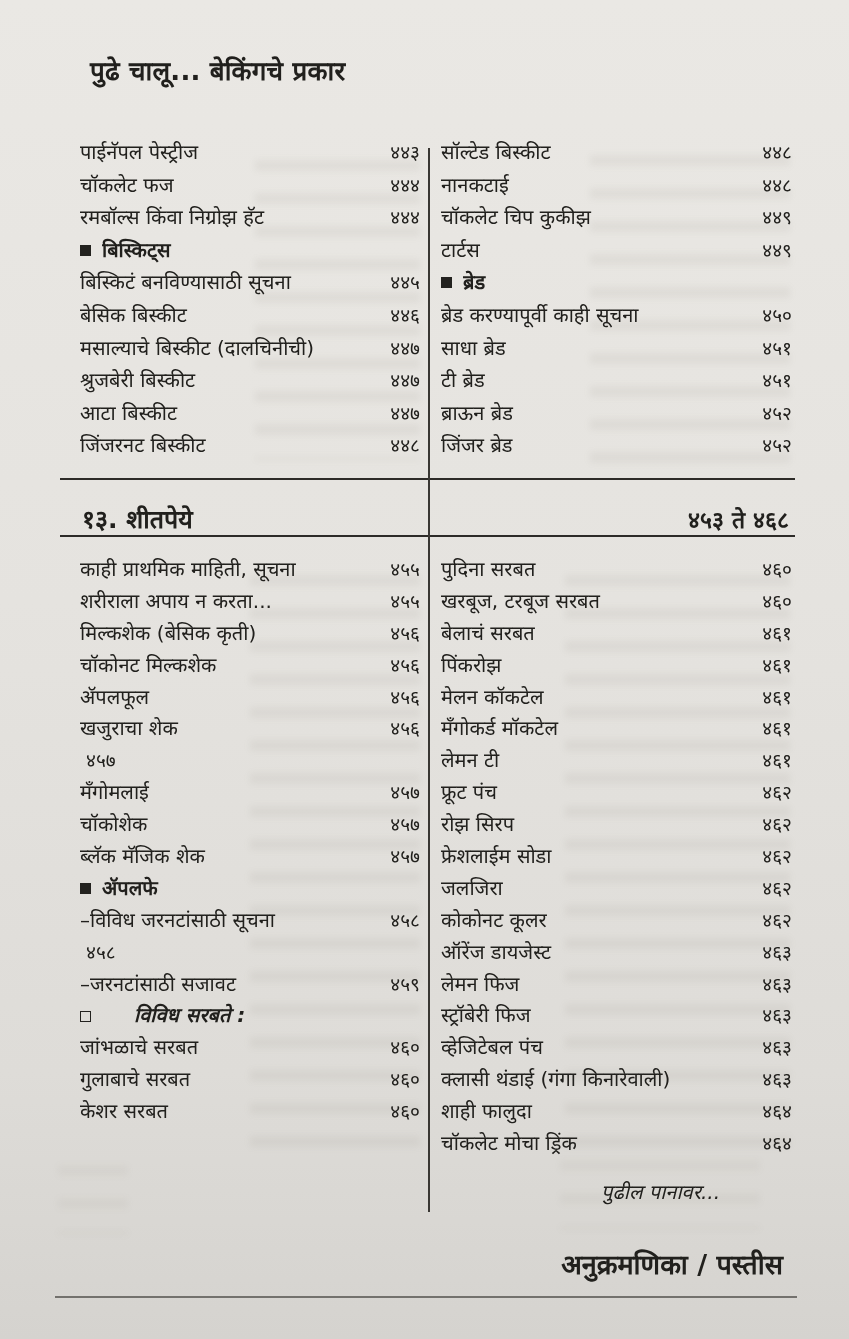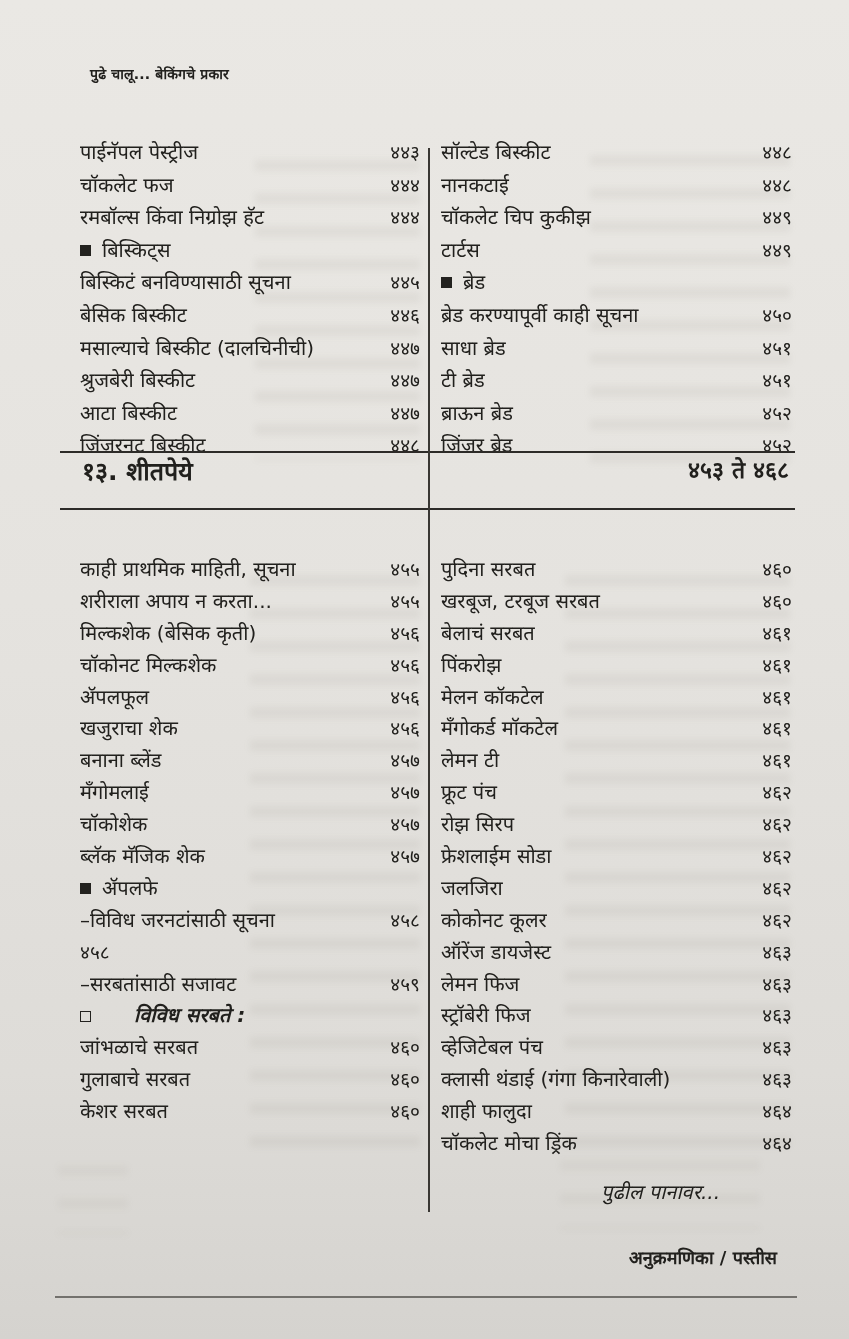--- a/index.html
+++ b/index.html
@@ -4,53 +4,53 @@
 <style>
   html,body { margin:0; padding:0; background:#9a9894; }
   .page {
     position:relative; width:849px; height:1339px; margin:0 auto;
     background:linear-gradient(180deg,#eae8e4 0%,#e5e3df 45%,#dedcd8 80%,#d5d3cf 100%);
     font-family:"DejaVu Sans","Liberation Sans",sans-serif;
     color:#21201d; overflow:hidden;
   }
   .hdr {
     position:absolute; top:52px; left:90px;
-    font-size:14px; font-weight:bold; letter-spacing:.2px;margin-top:12px;
+    font-size:26px; font-weight:bold; letter-spacing:.2px;
   }
   .col { position:absolute; display:flex; flex-direction:column; }
   .sec1 { --rh:32.6px; top:136px; }
   .sec2 { --rh:31.9px; top:554px; }
   .col.left  { left:80px;  width:340px; }
   .col.right { left:441px; width:351px; }
   .row { display:flex; align-items:flex-end; height:var(--rh); line-height:var(--rh); font-size:20px; white-space:nowrap; }
   .row .label { flex:1; overflow:hidden; }
-  .row .pagenum { font-size:19px; }
-  .row.heading .label { font-weight:normal; }
+  .row .pagenum { margin-left:6px; font-size:19px; }
+  .row.heading .label { font-weight:bold; }
   .row.subheading .label { font-style:italic; font-weight:bold;margin-left:32px; }
   .marker { display:inline-block; width:11px; height:11px; margin-right:11px; align-self:center; }
   .marker.filled { background:#23221f; }
   .marker.open { border:1.8px solid #23221f; width:9px; height:9px; background:transparent; }
   .vdivider {
     position:absolute; left:428px; top:148px; height:1064px; width:1.6px;
     background:#393733;
   }
   .band {
-    position:absolute; left:60px; right:54px; top:451px; height:55px;
+    position:absolute; left:60px; right:54px; top:478px; height:55px;
     border-top:2px solid #2d2b28; border-bottom:2px solid #2d2b28;
-    display:flex; justify-content:space-between; align-items:flex-start;
+    display:flex; justify-content:space-between; align-items:flex-end;
   }
   .band .title { font-size:25px; font-weight:bold; padding-left:22px; }
   .band .range { font-size:23px; font-weight:bold; padding-right:6px; }
   .note {
     position:absolute; left:420px; width:300px; top:1178px;
     font-size:20px; font-style:italic; text-align:right;
   }
   .footer {
-    position:absolute; right:72px; top:1245px;
-    font-size:18px; font-weight:bold; 
+    position:absolute; right:66px; top:1245px;
+    font-size:27px; font-weight:bold; 
   }
   .footer-rule {
     position:absolute; left:55px; right:52px; top:1296px; height:2px;
     background:rgba(62,60,55,.65);
   }
   
   .bleed {
     position:absolute; filter:blur(3px); opacity:.5; pointer-events:none;
     background:repeating-linear-gradient(180deg, rgba(128,122,110,.17) 0 11px, rgba(128,122,110,0) 11px 33px);
   }
@@ -184,21 +184,20 @@
       </div>
       <div class="row entry">
         <span class="label">ॲपलफूल</span>
         <span class="pagenum">४५६</span>
       </div>
       <div class="row entry">
         <span class="label">खजुराचा शेक</span>
         <span class="pagenum">४५६</span>
       </div>
       <div class="row entry">
-        <span class="label">बनाना ब्लेंड</span>
         <span class="pagenum">४५७</span>
       </div>
       <div class="row entry">
         <span class="label">मँगोमलाई</span>
         <span class="pagenum">४५७</span>
       </div>
       <div class="row entry">
         <span class="label">चॉकोशेक</span>
         <span class="pagenum">४५७</span>
       </div>
@@ -211,21 +210,21 @@
         <span class="label">ॲपलफे</span>
       </div>
       <div class="row entry">
         <span class="label">–विविध जरनटांसाठी सूचना</span>
         <span class="pagenum">४५८</span>
       </div>
       <div class="row entry">
         <span class="pagenum">४५८</span>
       </div>
       <div class="row entry">
-        <span class="label">–सरबतांसाठी सजावट</span>
+        <span class="label">–जरनटांसाठी सजावट</span>
         <span class="pagenum">४५९</span>
       </div>
       <div class="row subheading">
         <span class="marker open"></span>
         <span class="label">विविध सरबते :</span>
       </div>
       <div class="row entry">
         <span class="label">जांभळाचे सरबत</span>
         <span class="pagenum">४६०</span>
       </div>

